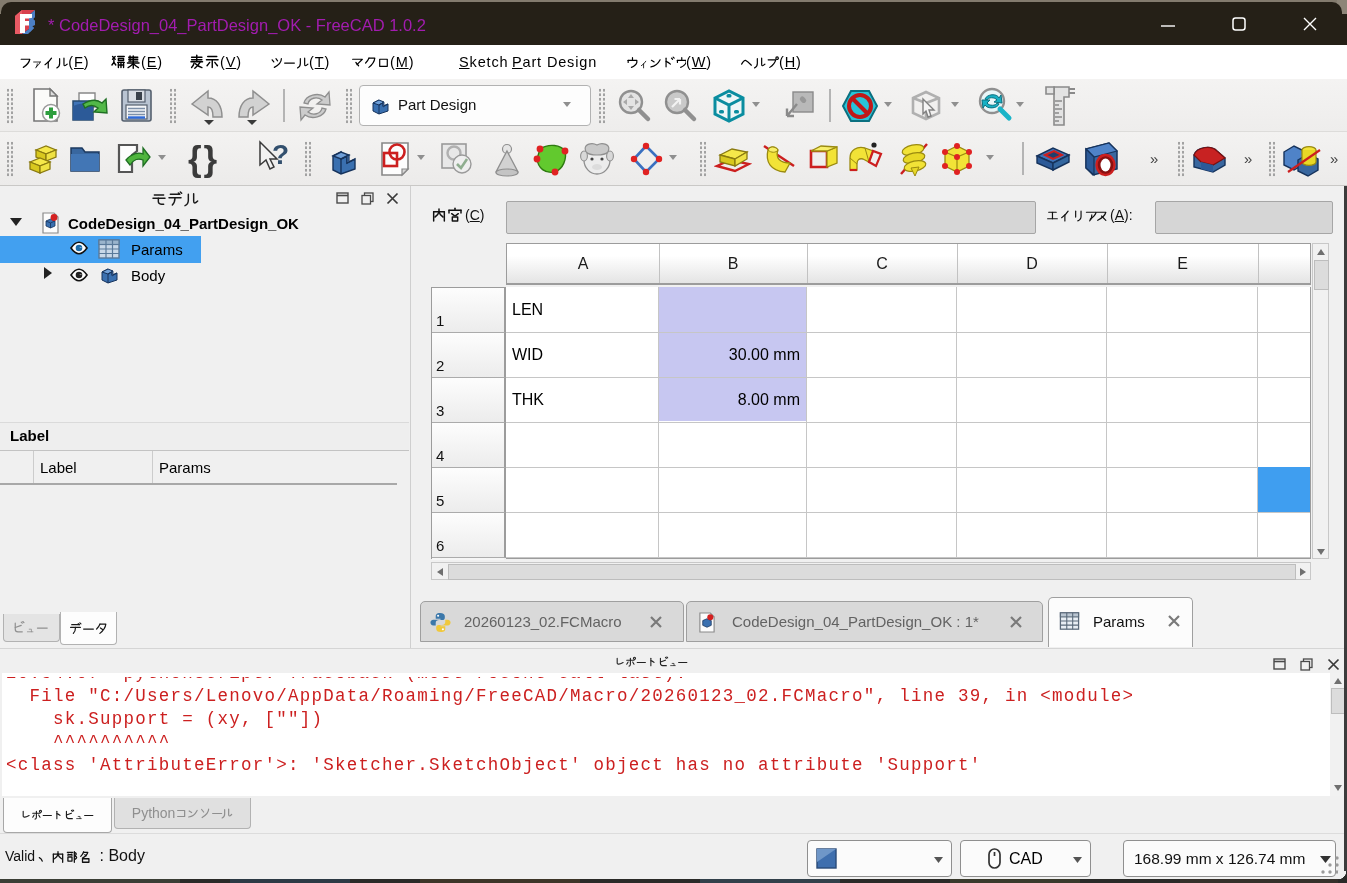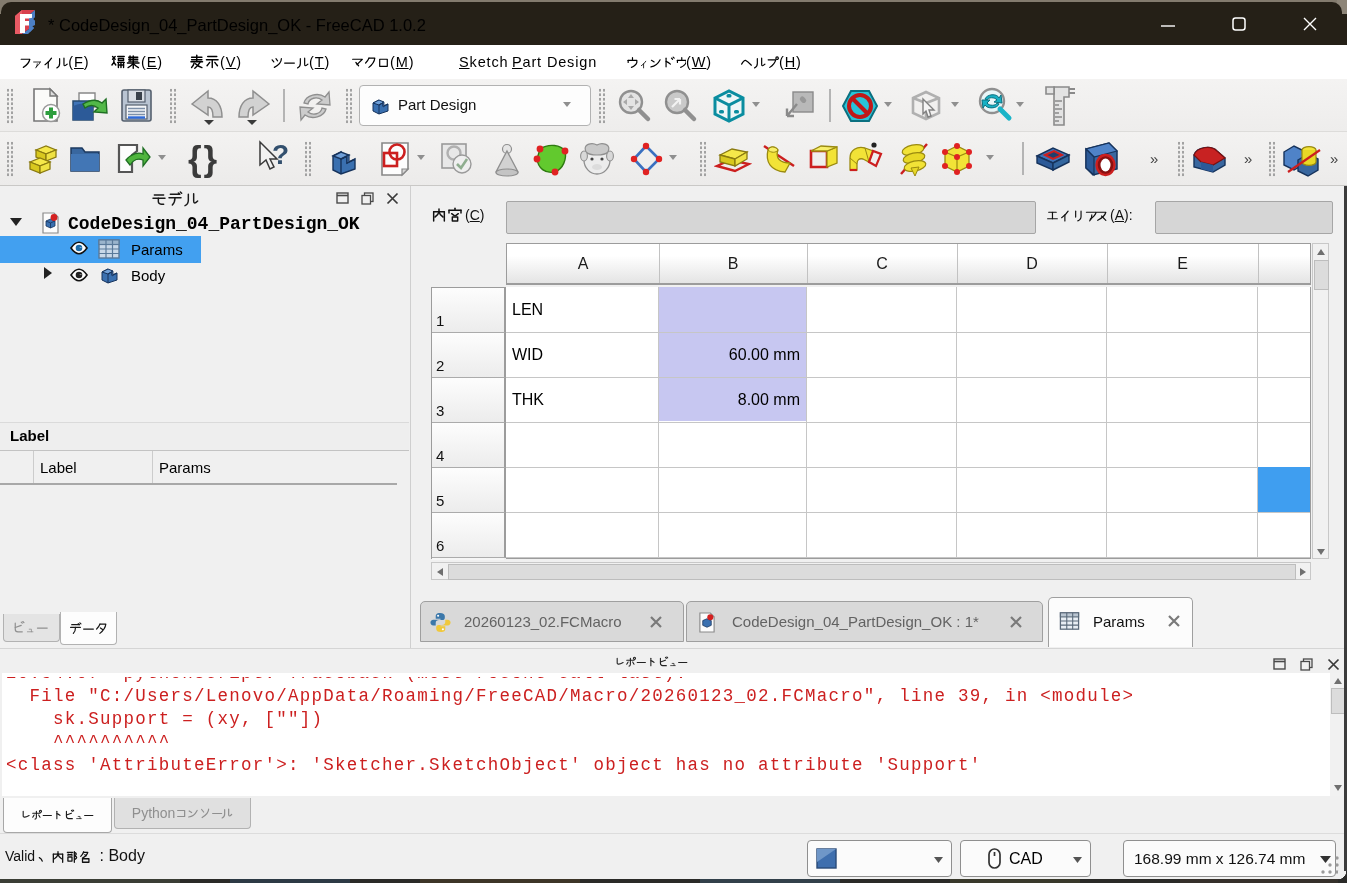--- a/index.html
+++ b/index.html
@@ -210,21 +210,21 @@
 
   <div class="abs" style="left:1px;top:2px;width:1341px;height:43px;background:#252017;border-radius:10px 10px 0 0;"></div>
   <div class="abs" style="left:0;top:14px;width:1347px;height:31px;background:#252017;"></div>
   <svg class="ico" style="left:14px;top:9px" width="23" height="26" viewBox="0 0 23 26">
     <path d="M1 7 L8 1 H21 L15 6 V20 L8 25 H1 Z" fill="#d8404d"></path>
     <path d="M1 7 L8 1 V25 H1 Z" fill="#e85a64"></path>
     <path d="M8 25 L15 20 L15 6 L21 1 L21 8 L19 10 L21 12 L21 16 L18 17 L20 19 L14 25 Z" fill="#4c7fc4"></path>
     <path d="M6 5 H18 V9.5 H11 V12 H16.5 V16.5 H11 V24 H6 Z" fill="#ffffff"></path>
     <path d="M15 9.5 L21 8 L19 10 L21 12 L21 16 L18 17 L20 19 L16 23 L15 16.5 Z" fill="#4c7fc4"></path>
   </svg>
-  <div class="abs" style="left:48px;top:5px;height:40px;line-height:40px;color:#000000;font-size:16.5px;">* CodeDesign_04_PartDesign_OK - FreeCAD 1.0.2</div>
+  <div class="abs" style="left:48px;top:5px;height:40px;line-height:40px;color:#a21caf;font-size:16.5px;">* CodeDesign_04_PartDesign_OK - FreeCAD 1.0.2</div>
 
   <svg class="ico" style="left:1157px;top:21px" width="22" height="10" viewBox="0 0 22 10">
       <path d="M4 5 H18" stroke="#fff" stroke-width="1.4"></path>
     </svg>
   <svg class="ico" style="left:1228px;top:13px" width="22" height="22" viewBox="0 0 22 22">
       <rect x="5" y="5" width="12" height="12" rx="2.5" fill="none" stroke="#fff" stroke-width="1.5"></rect>
     </svg>
   <svg class="ico" style="left:1299px;top:13px" width="22" height="22" viewBox="0 0 22 22">
       <path d="M5 5 L17 17 M17 5 L5 17" stroke="#fff" stroke-width="1.4"></path>
     </svg>
@@ -568,21 +568,21 @@
 
     <svg class="ico" style="left:10px;top:32px" width="12" height="8" viewBox="0 0 12 8">
         <path d="M0 0 H12 L6 8 Z" fill="#222"></path>
       </svg>
     <svg class="ico" style="left:41px;top:26px" width="19" height="22" viewBox="0 0 19 22">
       <path d="M2 1 H13 L17 5 V21 H2 Z" fill="#fcfcfc" stroke="#8a8a8a" stroke-width="1.2"></path>
       <path d="M5 9 L9.5 7 L14 9 L14 14 L9.5 16 L5 14 Z" fill="#3a70b0" stroke="#16335c" stroke-width="0.8"></path>
       <path d="M5 9 L9.5 11 L14 9 M9.5 11 V16" stroke="#16335c" stroke-width="0.8" fill="none"></path>
       <circle cx="13" cy="5.5" r="3.4" fill="#d42020"></circle>
     </svg>
-    <div class="abs" style="left:68px;top:25px;height:25px;display:flex;align-items:center;font-weight:bold;font-size:18px;color:#000;font-family:Liberation Mono, monospace;">CodeDesign_04_PartDesign_OK</div>
+    <div class="abs" style="left:68px;top:25px;height:25px;display:flex;align-items:center;font-weight:bold;font-size:15px;color:#000;">CodeDesign_04_PartDesign_OK</div>
     <div class="abs" style="left:0;top:50px;width:201px;height:27px;background:#42a0f0;"></div>
     <svg class="ico" style="left:70px;top:55px" width="18" height="14" viewBox="0 0 18 14">
         <path d="M1 7 Q5 1.2 9 1.2 Q13 1.2 17 7 Q13 12.8 9 12.8 Q5 12.8 1 7 Z" fill="#fff" stroke="#111" stroke-width="1.6"></path>
         <circle cx="9" cy="7" r="3.3" fill="#1b6aa8"></circle>
         <path d="M9 7 A 3.3 3.3 0 0 1 12.3 7 L9 7 Z" fill="#fff"></path>
       </svg>
     <svg class="ico" style="left:98px;top:52px" width="22" height="22" viewBox="0 0 22 22">
       <rect x="1" y="2" width="20" height="18" fill="#c8d8e8" stroke="#5a7a9a" stroke-width="1.4"></rect>
       <rect x="1" y="2" width="20" height="4.5" fill="#9ab4cc" stroke="#5a7a9a" stroke-width="1.2"></rect>
       <path d="M1 11 H21 M1 15.5 H21 M8 2 V20 M14.5 2 V20" stroke="#5a7a9a" stroke-width="1.2"></path>
@@ -697,21 +697,21 @@
       <div class="abs" style="left:0;top:270px;width:804px;height:1px;background:#c6c6c6;"></div>
       <div class="abs" style="left:152px;top:0;width:1px;height:272px;background:#c6c6c6;"></div>
       <div class="abs" style="left:300px;top:0;width:1px;height:272px;background:#c6c6c6;"></div>
       <div class="abs" style="left:450px;top:0;width:1px;height:272px;background:#c6c6c6;"></div>
       <div class="abs" style="left:600px;top:0;width:1px;height:272px;background:#c6c6c6;"></div>
       <div class="abs" style="left:751px;top:0;width:1px;height:272px;background:#c6c6c6;"></div>
       <div class="abs" style="left:752px;top:180px;width:52px;height:45px;background:#3f9ef0;"></div>
       <div class="abs" style="left:6px;top:0;width:140px;height:45px;display:flex;align-items:center;font-size:16px;color:#000;">LEN</div>
       <div class="abs" style="left:6px;top:90px;width:140px;height:45px;display:flex;align-items:center;font-size:16px;color:#000;">THK</div>
       <div class="abs" style="left:6px;top:45px;width:140px;height:45px;display:flex;align-items:center;font-size:16px;color:#000;">WID</div>
-      <div class="abs" style="left:152px;top:45px;width:142px;height:45px;display:flex;align-items:center;justify-content:flex-end;font-size:16px;color:#000;">60.00 mm</div>
+      <div class="abs" style="left:152px;top:45px;width:142px;height:45px;display:flex;align-items:center;justify-content:flex-end;font-size:16px;color:#000;">30.00 mm</div>
       <div class="abs" style="left:152px;top:90px;width:142px;height:45px;display:flex;align-items:center;justify-content:flex-end;font-size:16px;color:#000;">8.00 mm</div>
     </div>
 
     <div class="abs" style="left:901px;top:57px;width:17px;height:316px;background:#f1f1f1;border:1px solid #c8c8c8;box-sizing:border-box;">
       <svg class="abs" style="left:4px;top:5px" width="8" height="6" viewBox="0 0 8 6">
           <path d="M0 6 L4 0 L8 6 Z" fill="#6f6f6f"></path>
         </svg>
       <div class="abs" style="left:1px;top:16px;width:13px;height:28px;background:#dcdcdc;border:1px solid #bdbdbd;"></div>
       <svg class="abs" style="left:4px;top:305px" width="8" height="6" viewBox="0 0 8 6">
           <path d="M0 0 L4 6 L8 0 Z" fill="#6f6f6f"></path>

